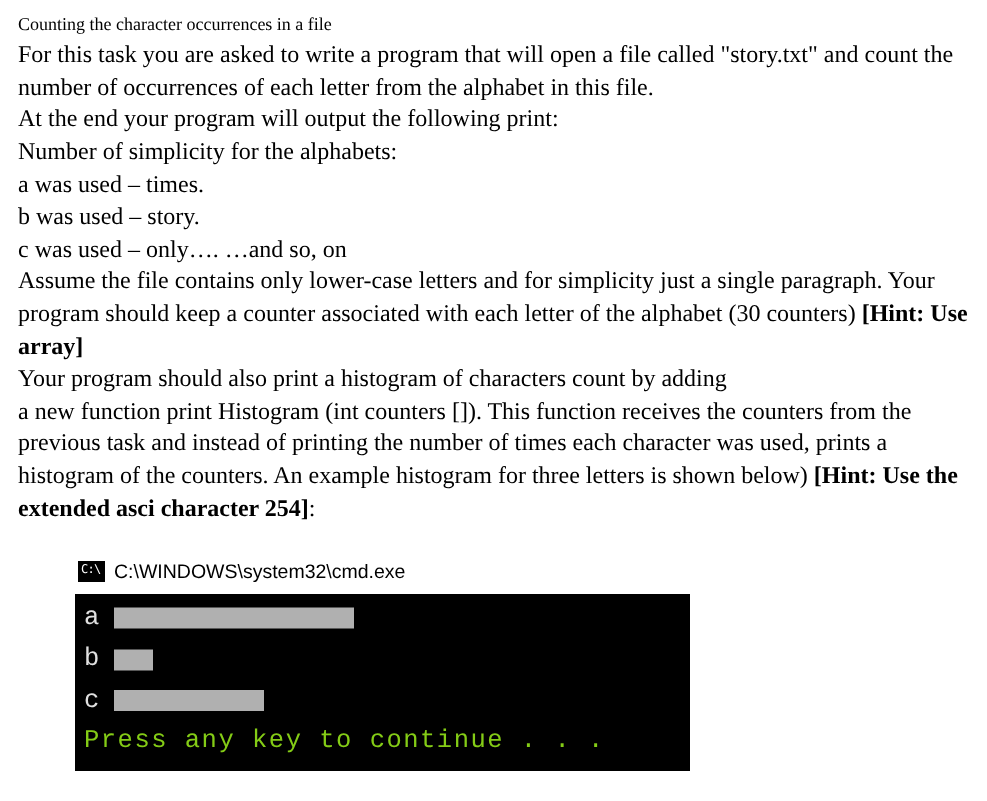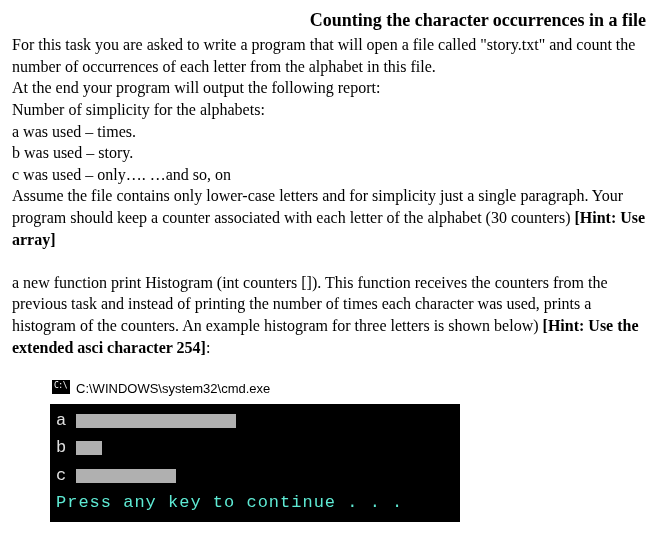--- a/index.html
+++ b/index.html
@@ -7,40 +7,40 @@
       font-size: 16px;
       color: #000;
       background: #fff;
       margin: 0;
       padding: 8px 12px;
       width: 658px;
       box-sizing: border-box;
       line-height: 1.35;
     }
     .title {
-      font-weight: bold;
-      font-size: 18px;
+      font-weight: normal;
+      font-size: 12px;
       margin-bottom: 2px;
-      text-align: right;
     }
     .para {
       margin: 0;
     }
     .italic {
     }
     .bold {
       font-weight: bold;
     }
     .terminal-block {
       margin-top: 20px;
       margin-left: 38px;
       width: 410px;
     }
     .titlebar {
       display: flex;
+      align-items: center;
       gap: 6px;
       font-family: "Segoe UI", Tahoma, Arial, sans-serif;
       font-size: 13px;
       padding: 2px 2px 6px 2px;
     }
     .titlebar-icon {
       width: 18px;
       height: 14px;
       background: #000;
       position: relative;
@@ -75,44 +75,44 @@
       color: #e0e0e0;
     }
     .bar {
       height: 14px;
       background: #b0b0b0;
     }
     .bar-a { width: 160px; }
     .bar-b { width: 26px; }
     .bar-c { width: 100px; }
     .prompt {
-      color: #5eead4;
+      color: #84cc16;
       letter-spacing: 1px;
       margin-top: 2px;
     }
   </style>
 </head>
 <body>
 
 <div class="title">Counting the character occurrences in a file</div>
 
 <p class="para">For this task you are asked to write a program that will open a file called "story.txt" and count the number of occurrences of each letter from the alphabet in this file.</p>
-<p class="para">At the end your program will output the following report:</p>
+<p class="para">At the end your program will output the following print:</p>
 <p class="para">Number of simplicity for the alphabets:</p>
 
 <p class="para italic">a was used – times.</p>
 <p class="para italic">b was used – story.</p>
 <p class="para italic">c was used – only…. …and so, on</p>
 
 <p class="para">
   <span>Assume the file contains only lower-case letters and for simplicity just a single paragraph. Your program should keep a counter associated with each letter of the alphabet (30 counters) </span><span class="bold">[Hint: Use array]</span>
 </p>
 
 <p class="para">
-  <br>
+  <span>Your program should also print a histogram of characters count by adding</span><br>
   <span> a new function print Histogram (int counters []). This function receives the counters from the previous task and instead of printing the number of times each character was used, prints a histogram of the counters. An example histogram for three letters is shown below) </span><span class="bold">[Hint: Use the extended asci character 254]</span><span>:</span>
 </p>
 
 <div class="terminal-block">
   <div class="titlebar">
     <span class="titlebar-icon"></span>
     <span>C:\WINDOWS\system32\cmd.exe</span>
   </div>
   <div class="terminal">
     <div class="term-row">

